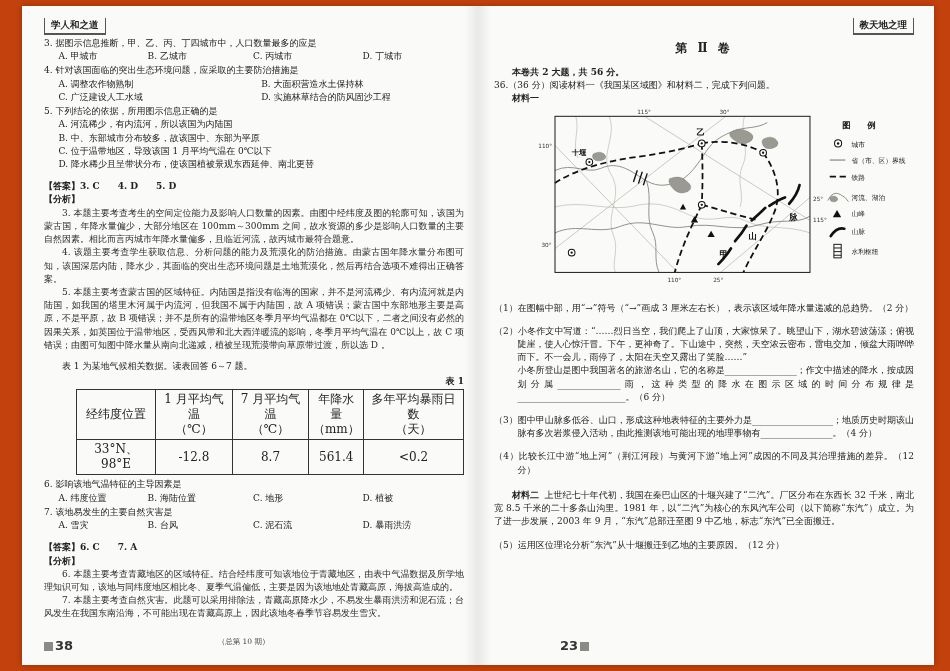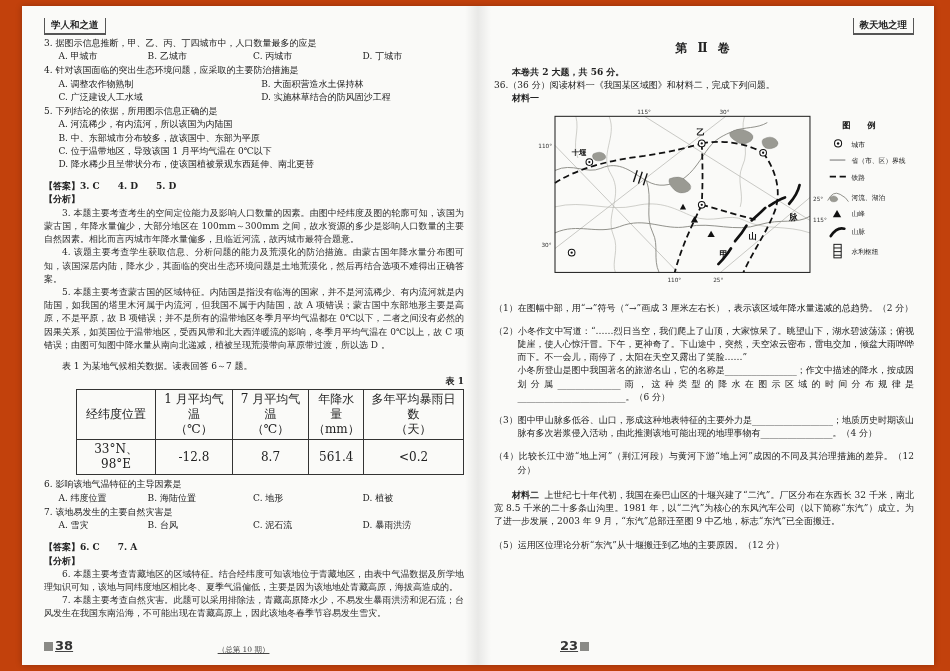--- a/index.html
+++ b/index.html
@@ -40,21 +40,21 @@
 
   .sec-title{text-align:center;font-size:12px;font-weight:bold;letter-spacing:3px;margin:4px 0 8px 0;}
   .bold-note{font-weight:bold;text-indent:2em;}
   .mat-label{font-weight:bold;text-indent:2em;}
   .map-wrap{width:396px;margin:3px 0 4px 42px;}
   .rq{margin-top:10px;padding-left:2.6em;text-indent:-2.6em;text-align:justify;}
   .rq-cont{padding-left:2.6em;text-align:justify;}
   .mat2{margin-top:12px;text-indent:2em;text-align:justify;}
   .mat2 b{margin-right:.6em;}
 
-  .footer{position:absolute;bottom:10px;left:22px;right:4px;display:flex;align-items:flex-end;font-size:7.5px;color:#444;text-decoration:underline;}
+  .footer{position:absolute;bottom:10px;left:22px;right:4px;display:flex;align-items:flex-start;font-size:7.5px;color:#444;}
   .footer .mid{flex:1;text-align:center;}
   .pagenum{font-family:"DejaVu Sans","Liberation Sans",sans-serif;font-weight:bold;font-size:13px;color:#333;}
   .sq{display:inline-block;width:9px;height:9px;background:#8a8a86;vertical-align:-1px;}
   .sq.l{margin-right:2px;} .sq.r{margin-left:2px;}
 
   
   .frame{fill:none;stroke:#222;stroke-width:1;}
   .grat{stroke:#9a9a95;stroke-width:.5;}
   .bnd{fill:none;stroke:#b3b3ad;stroke-width:.6;}
   .riv{fill:none;stroke:#8a8a84;stroke-width:.9;}

